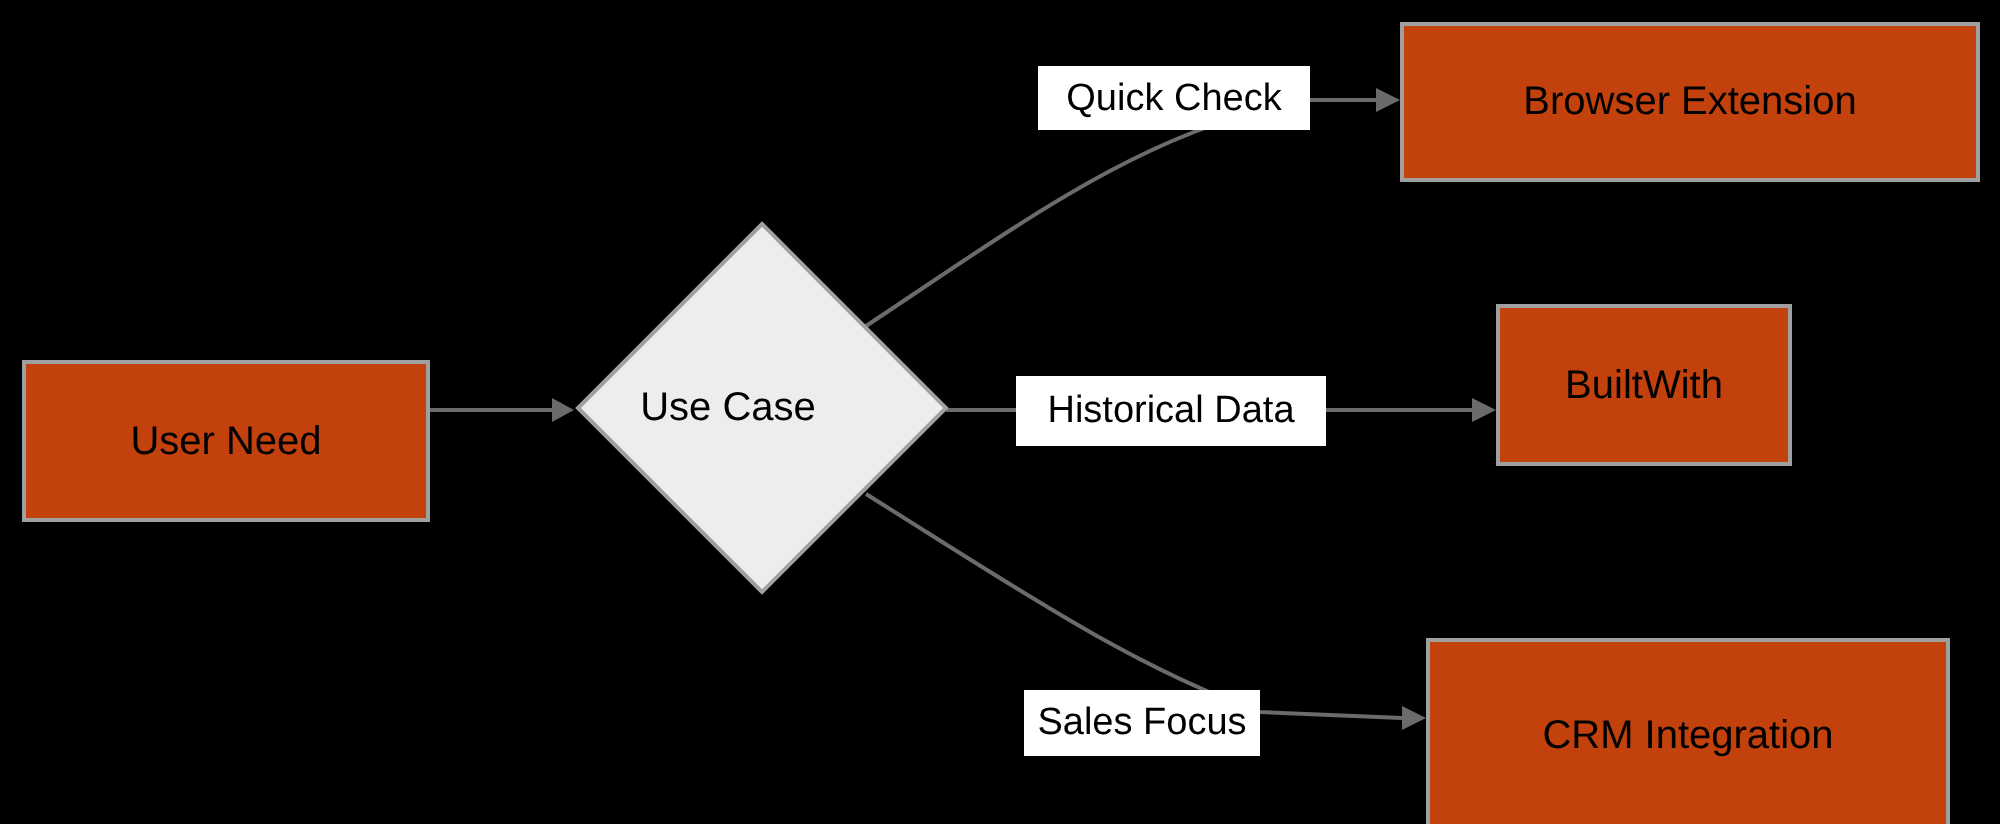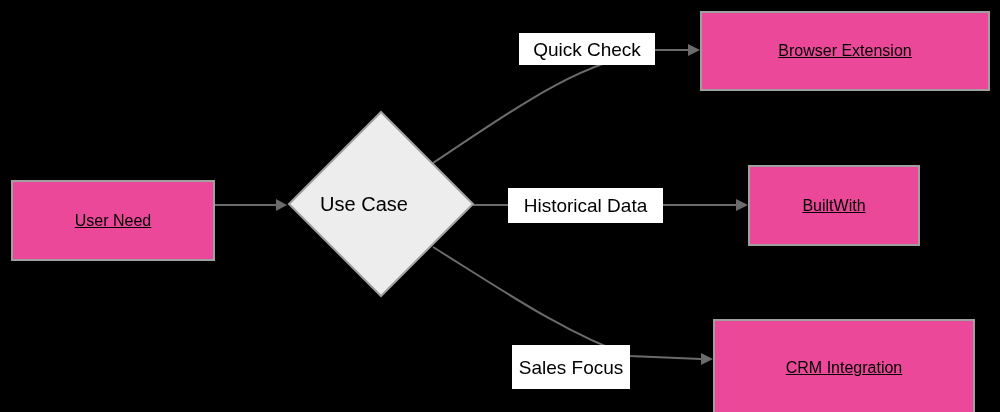--- a/index.html
+++ b/index.html
@@ -26,31 +26,30 @@
     fill: none;
     stroke: #6b6b6b;
     stroke-width: 2;
   }
   .arrowhead {
     fill: #6b6b6b;
     stroke: none;
   }
   .node-rect {
     position: absolute;
-    background: #ec4899;
+    background: #c2410c;
     border: 2px solid #a0a0a0;
     box-sizing: border-box;
     display: flex;
     align-items: center;
     justify-content: center;
     color: #000000;
-    font-size: 16px;
+    font-size: 20px;
     line-height: 1;
     white-space: nowrap;
-    text-decoration: underline;
   }
   .node-label-overlay {
     position: absolute;
     display: flex;
     align-items: center;
     justify-content: center;
     color: #000000;
     font-size: 20px;
     line-height: 1;
     white-space: nowrap;
@@ -92,37 +91,37 @@
   </svg>
 
   <div class="node-rect" style="left:11px; top:165px; width:204px; height:81px;margin-top:15px;">
     <span>User Need</span>
   </div>
 
   <div class="node-rect" style="left:700px; top:11px; width:290px; height:80px;">
     <span>Browser Extension</span>
   </div>
 
-  <div class="node-rect" style="left:748px; top:165px; width:172px; height:81px;">
+  <div class="node-rect" style="left:748px; top:152px; width:148px; height:81px;">
     <span>BuiltWith</span>
   </div>
 
   <div class="node-rect" style="left:713px; top:319px; width:262px; height:98px;">
     <span>CRM Integration</span>
   </div>
 
   <div class="node-label-overlay" style="left:284px; top:192px; width:160px; height:24px;">
     <span>Use Case</span>
   </div>
 
   <div class="edge-label" style="left:519px; top:33px; width:136px; height:32px;">
     <span>Quick Check</span>
   </div>
 
   <div class="edge-label" style="left:508px; top:188px; width:155px; height:35px;">
     <span>Historical Data</span>
   </div>
 
-  <div class="edge-label" style="left:512px; top:345px; width:118px; height:44px;">
+  <div class="edge-label" style="left:512px; top:345px; width:118px; height:33px;">
     <span>Sales Focus</span>
   </div>
 
 </div>
 
 </body></html>

